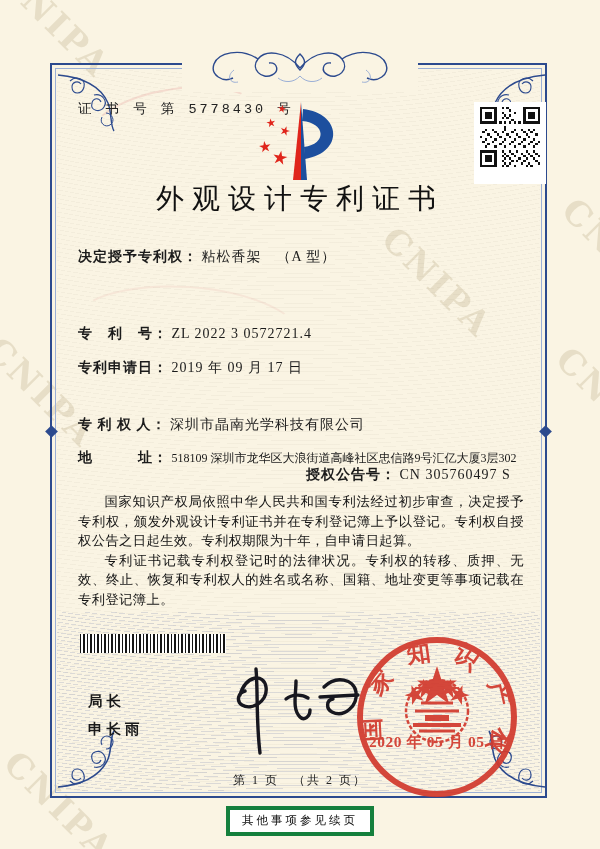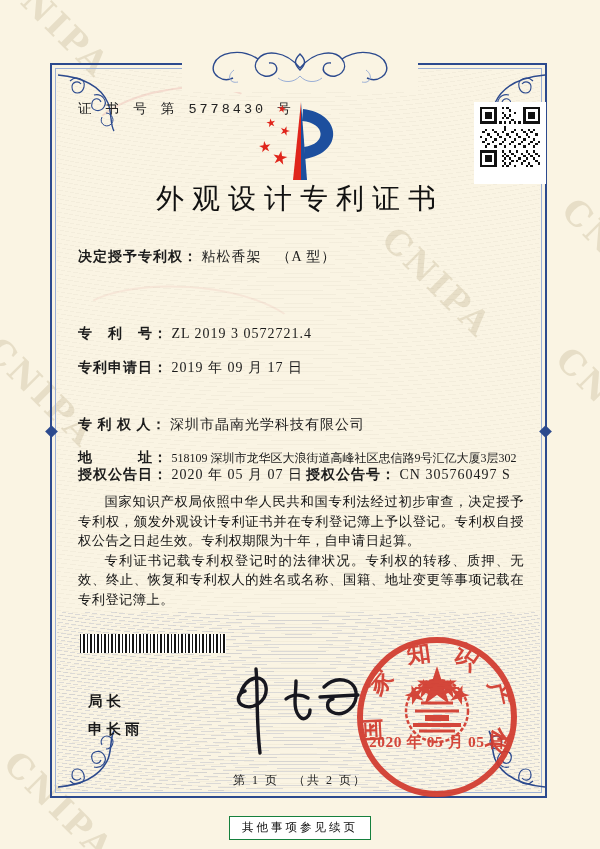--- a/index.html
+++ b/index.html
@@ -41,21 +41,21 @@
   .body-text p{margin:0;text-indent:2em;}
   
   .barcode{position:absolute;left:80px;top:634px;width:146px;height:19px;background:#fff;
      background-image:repeating-linear-gradient(90deg,#151515 0 1.5px,#fff 1.5px 3px,#151515 3px 5.5px,#fff 5.5px 7px,#151515 7px 7.8px,#fff 7.8px 10.5px,#151515 10.5px 12.5px,#fff 12.5px 14px);}
   .director-title{position:absolute;left:88px;top:692px;font-size:14.5px;letter-spacing:4px;font-weight:bold;}
   .director-name{position:absolute;left:88px;top:720px;font-size:14.5px;letter-spacing:4px;font-weight:bold;}
   .signature{position:absolute;left:212px;top:663px;}
   .seal{position:absolute;left:349px;top:629px;}
   .page-num{position:absolute;left:0;top:772px;width:100%;text-align:center;font-size:12px;letter-spacing:2px;color:#222;}
   .foot-note{position:absolute;left:50%;transform:translateX(-50%);top:806px;background:#fff;
-             border:1px solid #15803d;padding:3px 12px 4px;font-size:11.5px;letter-spacing:3px;color:#111;margin-top:10px;}
+             border:4px solid #15803d;padding:3px 12px 4px;font-size:11.5px;letter-spacing:3px;color:#111;}
 </style>
 </head>
 <body>
 
 <div class="page">
 
   <div class="wm" style="left:-14px;top:2px;">CNIPA</div>
   <div class="wm" style="left:368px;top:262px;">CNIPA</div>
   <div class="wm" style="left:-28px;top:372px;">CNIPA</div>
   <div class="wm" style="left:548px;top:233px;">CNIPA</div>
@@ -152,37 +152,33 @@
   </div>
 
   <div class="title">外观设计专利证书</div>
 
   <div class="field" style="top:248px;">
     <span class="flabel">决定授予专利权：</span>
     <span class="fvalue">粘松香架　（A 型）</span>
   </div>
   <div class="field" style="top:325px;">
     <span class="flabel">专　利　号：</span>
-    <span class="fvalue">ZL 2019 3 0572721.4</span>
+    <span class="fvalue">ZL 2022 3 0572721.4</span>
   </div>
   <div class="field" style="top:359px;text-align:right;">
     <span class="flabel">专利申请日：</span>
     <span class="fvalue">2019 年 09 月 17 日</span>
   </div>
   <div class="field" style="top:416px;font-family:Liberation Serif, serif;">
     <span class="flabel">专 利 权 人：</span>
     <span class="fvalue">深圳市晶南光学科技有限公司</span>
   </div>
   <div class="field addr" style="top:432px;margin-top:17px;">
     <span class="flabel">地　　　址：</span>
     <span class="fvalue">518109 深圳市龙华区大浪街道高峰社区忠信路9号汇亿大厦3层302</span>
-  </div>
-  <div class="f2" style="left:78px;top:466px;">
-    <span class="flabel">授权公告日：</span>
-    <span class="fvalue">2020 年 05 月 07 日</span>
   </div>
   <div class="f2" style="left:306px;top:466px;">
     <span class="flabel">授权公告号：</span>
     <span class="fvalue">CN 305760497 S</span>
   </div>
 
   <div class="body-text">
     <p>国家知识产权局依照中华人民共和国专利法经过初步审查，决定授予专利权，颁发外观设计专利证书并在专利登记簿上予以登记。专利权自授权公告之日起生效。专利权期限为十年，自申请日起算。</p>
     <p>专利证书记载专利权登记时的法律状况。专利权的转移、质押、无效、终止、恢复和专利权人的姓名或名称、国籍、地址变更等事项记载在专利登记簿上。</p>
   </div>

